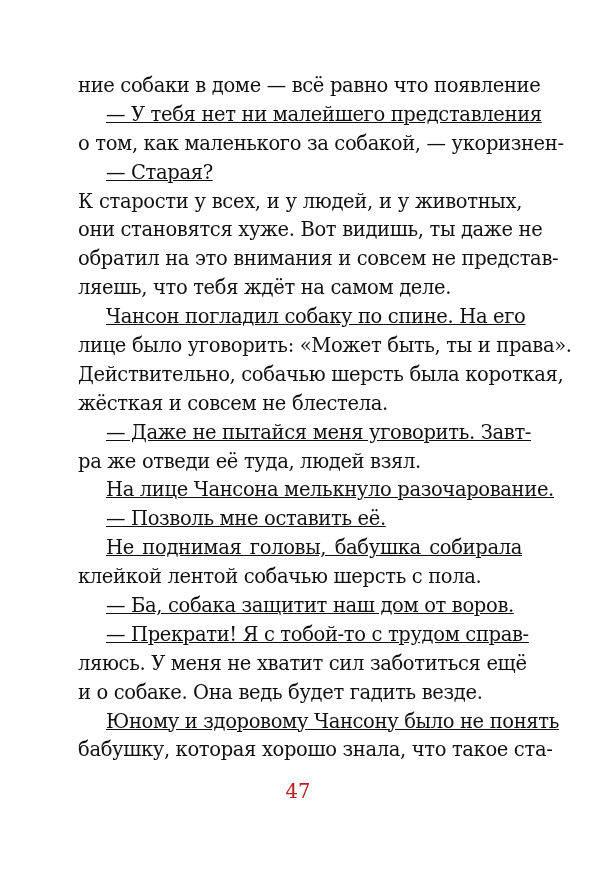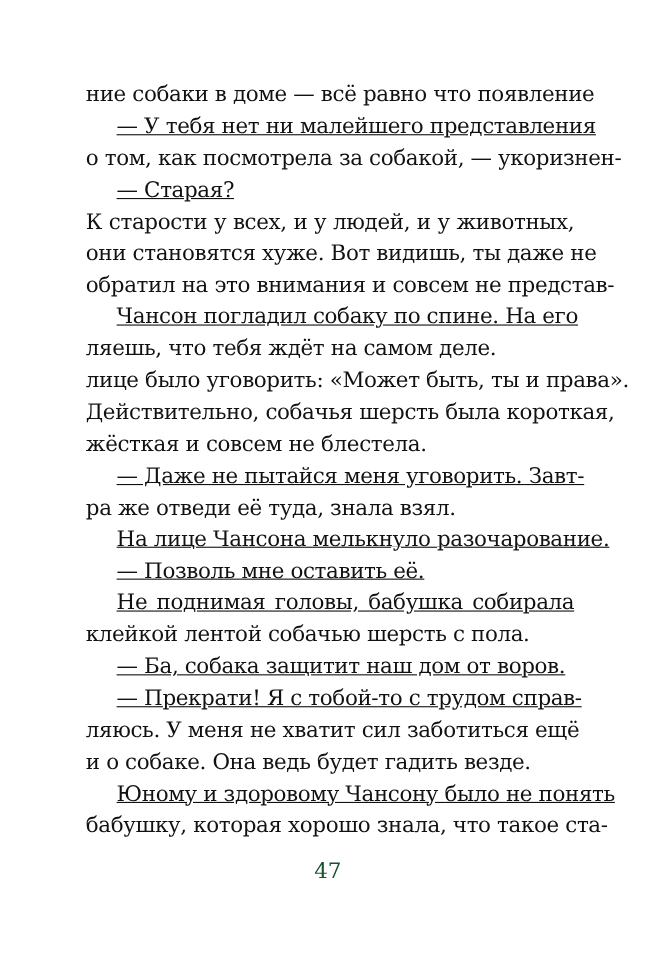--- a/index.html
+++ b/index.html
@@ -8,41 +8,41 @@
     position: absolute; left: 78px; top: 72px; width: 444px;
     font-family: "DejaVu Serif", "Liberation Serif", serif;
     font-size: 19.5px; line-height: 28.9px; color: #111;
     letter-spacing: -0.35px;
   }
   .line { display: block; white-space: nowrap; text-align: justify; text-align-last: justify; height: 28.9px; overflow: visible; }
   .line.last { text-align-last: left; }
   .line.indent { padding-left: 28px; text-decoration: underline; }
   .pagenum {
     position: absolute; left: 0; width: 596px; top: 780px; text-align: center;
-    font-family: "DejaVu Serif", "Liberation Serif", serif; font-size: 19.5px; color: #14532d;
+    font-family: "DejaVu Serif", "Liberation Serif", serif; font-size: 19.5px; color: #b91c1c;
   }
 </style>
 </head>
 <body>
 
 <div class="page" id="page">
     <span class="line">ние собаки в доме — всё равно что появление</span>
     <span class="line indent">— У тебя нет ни малейшего представления</span>
-    <span class="line">о том, как посмотрела за собакой, — укоризнен-</span>
+    <span class="line">о том, как маленького за собакой, — укоризнен-</span>
     <span class="line indent last">— Старая?</span>
     <span class="line">К старости у всех, и у людей, и у животных,</span>
     <span class="line">они становятся хуже. Вот видишь, ты даже не</span>
     <span class="line">обратил на это внимания и совсем не представ-</span>
+    <span class="line last">ляешь, что тебя ждёт на самом деле.</span>
     <span class="line indent">Чансон погладил собаку по спине. На его</span>
-    <span class="line last">ляешь, что тебя ждёт на самом деле.</span>
     <span class="line">лице было уговорить: «Может быть, ты и права».</span>
-    <span class="line">Действительно, собачья шерсть была короткая,</span>
+    <span class="line">Действительно, собачью шерсть была короткая,</span>
     <span class="line last">жёсткая и совсем не блестела.</span>
     <span class="line indent">— Даже не пытайся меня уговорить. Завт-</span>
-    <span class="line last">ра же отведи её туда, знала взял.</span>
+    <span class="line last">ра же отведи её туда, людей взял.</span>
     <span class="line indent">На лице Чансона мелькнуло разочарование.</span>
     <span class="line indent last">— Позволь мне оставить её.</span>
     <span class="line indent">Не поднимая головы, бабушка собирала</span>
     <span class="line last">клейкой лентой собачью шерсть с пола.</span>
     <span class="line indent last">— Ба, собака защитит наш дом от воров.</span>
     <span class="line indent">— Прекрати! Я с тобой-то с трудом справ-</span>
     <span class="line">ляюсь. У меня не хватит сил заботиться ещё</span>
     <span class="line last">и о собаке. Она ведь будет гадить везде.</span>
     <span class="line indent">Юному и здоровому Чансону было не понять</span>
     <span class="line">бабушку, которая хорошо знала, что такое ста-</span>

